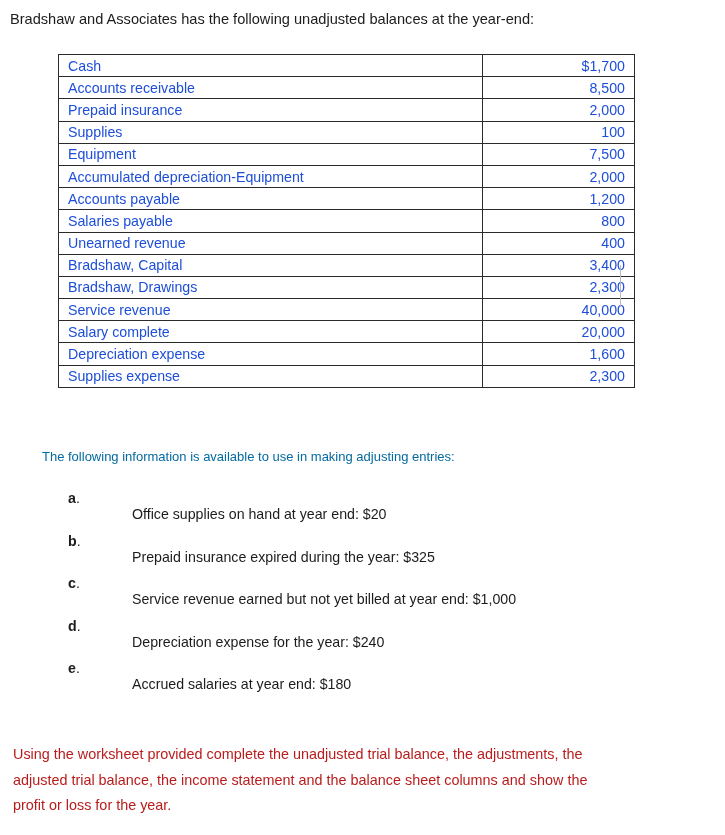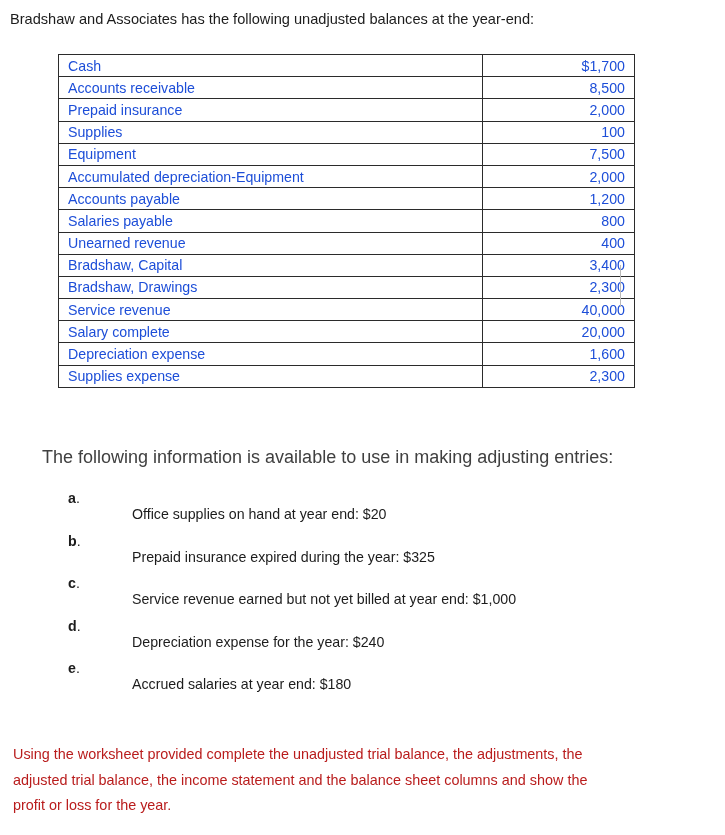--- a/index.html
+++ b/index.html
@@ -77,24 +77,24 @@
     width: 1px;
     height: 42px;
     background: #b9b9b9;
   }
 
   
   .adj-lead {
     position: absolute;
     left: 42px;
     top: 447px;
-    font-size: 18px;
+    font-size: 13px;
     line-height: 20px;
     white-space: nowrap;
-    color: #404040;
+    color: #0369a1;
   }
 
   .adj-list {
     position: absolute;
     left: 0;
     top: 489px;
     width: 725px;
   }
   .adj-item {
     position: relative;

